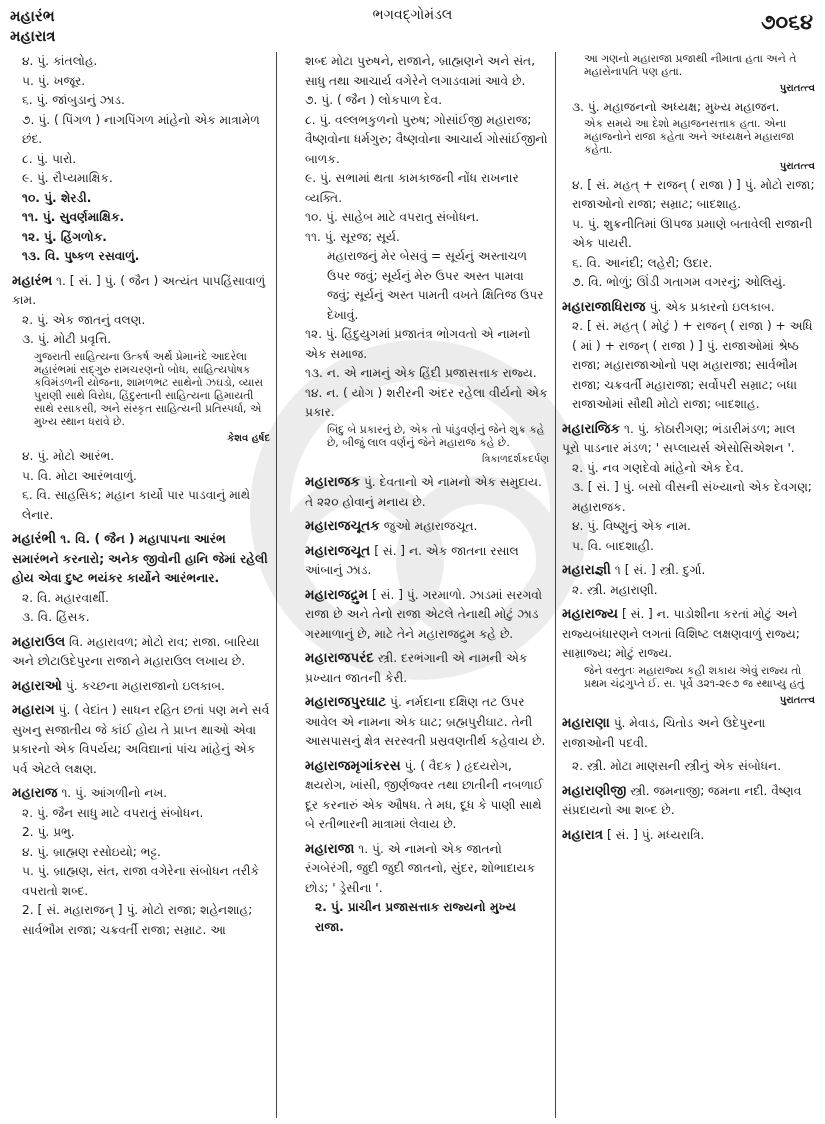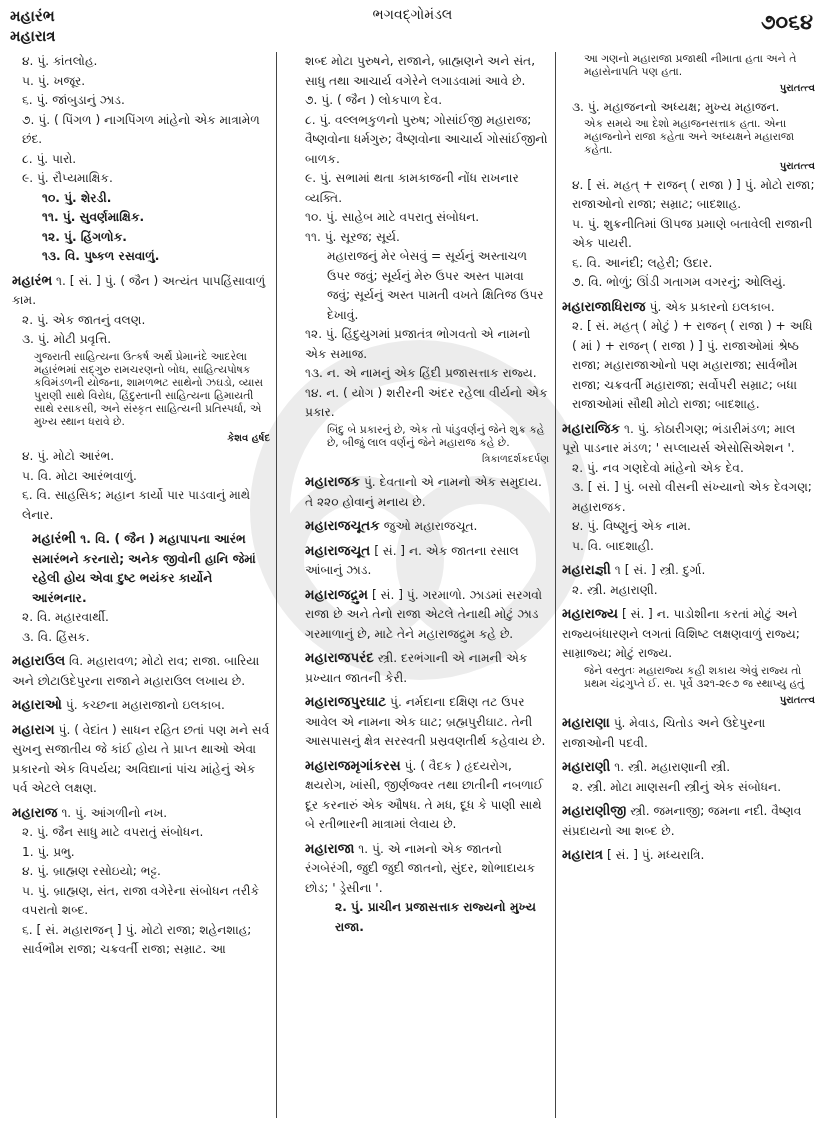--- a/index.html
+++ b/index.html
@@ -22,21 +22,21 @@
     display: flex;
   }
   .col { box-sizing: border-box; padding: 0 6px; font-size: 12.2px; line-height: 19.5px; }
   .col1 { width: 270px; }
   .col2 { width: 280px; border-left: 1px solid #444; border-right: 1px solid #444; padding-left: 28px; }
   .col3 { width: 265px; }
   .entry { margin-bottom: 4px; }
   .hw { font-weight: bold; font-size: 13.5px; }
   .sense { padding-left: 10px; }
   .sense-cont { padding-left: 10px; }
-  .bold { font-weight: bold; margin-left: 20px; }
+  .bold { font-weight: bold; }
   .quote { font-size: 10.8px; line-height: 13px; padding-left: 22px; color: #222; }
   .src { text-align: right; font-size: 10px; font-weight: bold; }
 </style>
 </head>
 <body>
 
 <svg class="watermark" viewBox="0 0 340 420">
   <circle cx="170" cy="210" r="150" fill="none" stroke="#000" stroke-width="40"></circle>
   <circle cx="110" cy="260" r="70" fill="none" stroke="#000" stroke-width="28"></circle>
   <circle cx="230" cy="260" r="70" fill="none" stroke="#000" stroke-width="28"></circle>
@@ -92,24 +92,24 @@
       <span class="hw">મહારાઓ</span> <span>પું. કચ્છના મહારાજાનો ઇલકાબ.</span>
     </div>
 
     <div class="entry">
       <span class="hw">મહારાગ</span> <span>પું. ( વેદાંત ) સાધન રહિત છતાં પણ મને સર્વ સુખનુ સજાતીય જે કાંઈ હોય તે પ્રાપ્ત થાઓ એવા પ્રકારનો એક વિપર્યય; અવિદ્યાનાં પાંચ માંહેનું એક પર્વ એટલે લક્ષણ.</span>
     </div>
 
     <div class="entry">
       <div><span class="hw">મહારાજ</span> <span>૧. પું. આંગળીનો નખ.</span></div>
       <div class="sense">૨. પું. જૈન સાધુ માટે વપરાતું સંબોધન.</div>
-      <div class="sense">1. પું. પ્રભુ.</div>
+      <div class="sense">2. પું. પ્રભુ.</div>
       <div class="sense">૪. પું. બ્રાહ્મણ રસોઇયો; ભટ્ટ.</div>
       <div class="sense">૫. પું. બ્રાહ્મણ, સંત, રાજા વગેરેના સંબોધન તરીકે વપરાતો શબ્દ.</div>
-      <div class="sense">૬. [ સં. મહારાજન્ ] પું. મોટો રાજા; શહેનશાહ; સાર્વભૌમ રાજા; ચક્રવર્તી રાજા; સમ્રાટ. આ</div>
+      <div class="sense">2. [ સં. મહારાજન્ ] પું. મોટો રાજા; શહેનશાહ; સાર્વભૌમ રાજા; ચક્રવર્તી રાજા; સમ્રાટ. આ</div>
     </div>
   </div>
 
   <div class="col col2">
     <div class="entry">
       <div>શબ્દ મોટા પુરુષને, રાજાને, બ્રાહ્મણને અને સંત, સાધુ તથા આચાર્ય વગેરેને લગાડવામાં આવે છે.</div>
       <div>૭. પું. ( જૈન ) લોકપાળ દેવ.</div>
       <div>૮. પું. વલ્લભકુળનો પુરુષ; ગોસાંઈજી મહારાજ; વૈષ્ણવોના ધર્મગુરુ; વૈષ્ણવોના આચાર્ય ગોસાંઈજીનો બાળક.</div>
       <div>૯. પું. સભામાં થતા કામકાજની નોંધ રાખનાર વ્યક્તિ.</div>
       <div>૧૦. પું. સાહેબ માટે વપરાતુ સંબોધન.</div>
@@ -184,21 +184,20 @@
       <div><span class="hw">મહારાજ્ય</span> <span>[ સં. ] ન. પાડોશીના કરતાં મોટું અને રાજ્યબંધારણને લગતાં વિશિષ્ટ લક્ષણવાળું રાજ્ય; સામ્રાજ્ય; મોટું રાજ્ય.</span></div>
       <div class="quote">જેને વસ્તુતઃ મહારાજ્ય કહી શકાય એવું રાજ્ય તો પ્રથમ ચંદ્રગુપ્તે ઈ. સ. પૂર્વે ૩૨૧-૨૯૭ જ સ્થાપ્યુ હતું</div>
       <div class="src">પુરાતત્ત્વ</div>
     </div>
 
     <div class="entry">
       <span class="hw">મહારાણા</span> <span>પું. મેવાડ, ચિતોડ અને ઉદેપુરના રાજાઓની પદવી.</span>
     </div>
 
     <div class="entry">
-      <div><span class="hw">મહારાણી</span> <span>૧. સ્ત્રી. મહારાણાની સ્ત્રી.</span></div>
       <div class="sense">૨. સ્ત્રી. મોટા માણસની સ્ત્રીનું એક સંબોધન.</div>
     </div>
 
     <div class="entry">
       <span class="hw">મહારાણીજી</span> <span>સ્ત્રી. જમનાજી; જમના નદી. વૈષ્ણવ સંપ્રદાયનો આ શબ્દ છે.</span>
     </div>
 
     <div class="entry">
       <span class="hw">મહારાત્ર</span> <span>[ સં. ] પું. મધ્યરાત્રિ.</span>
     </div>

